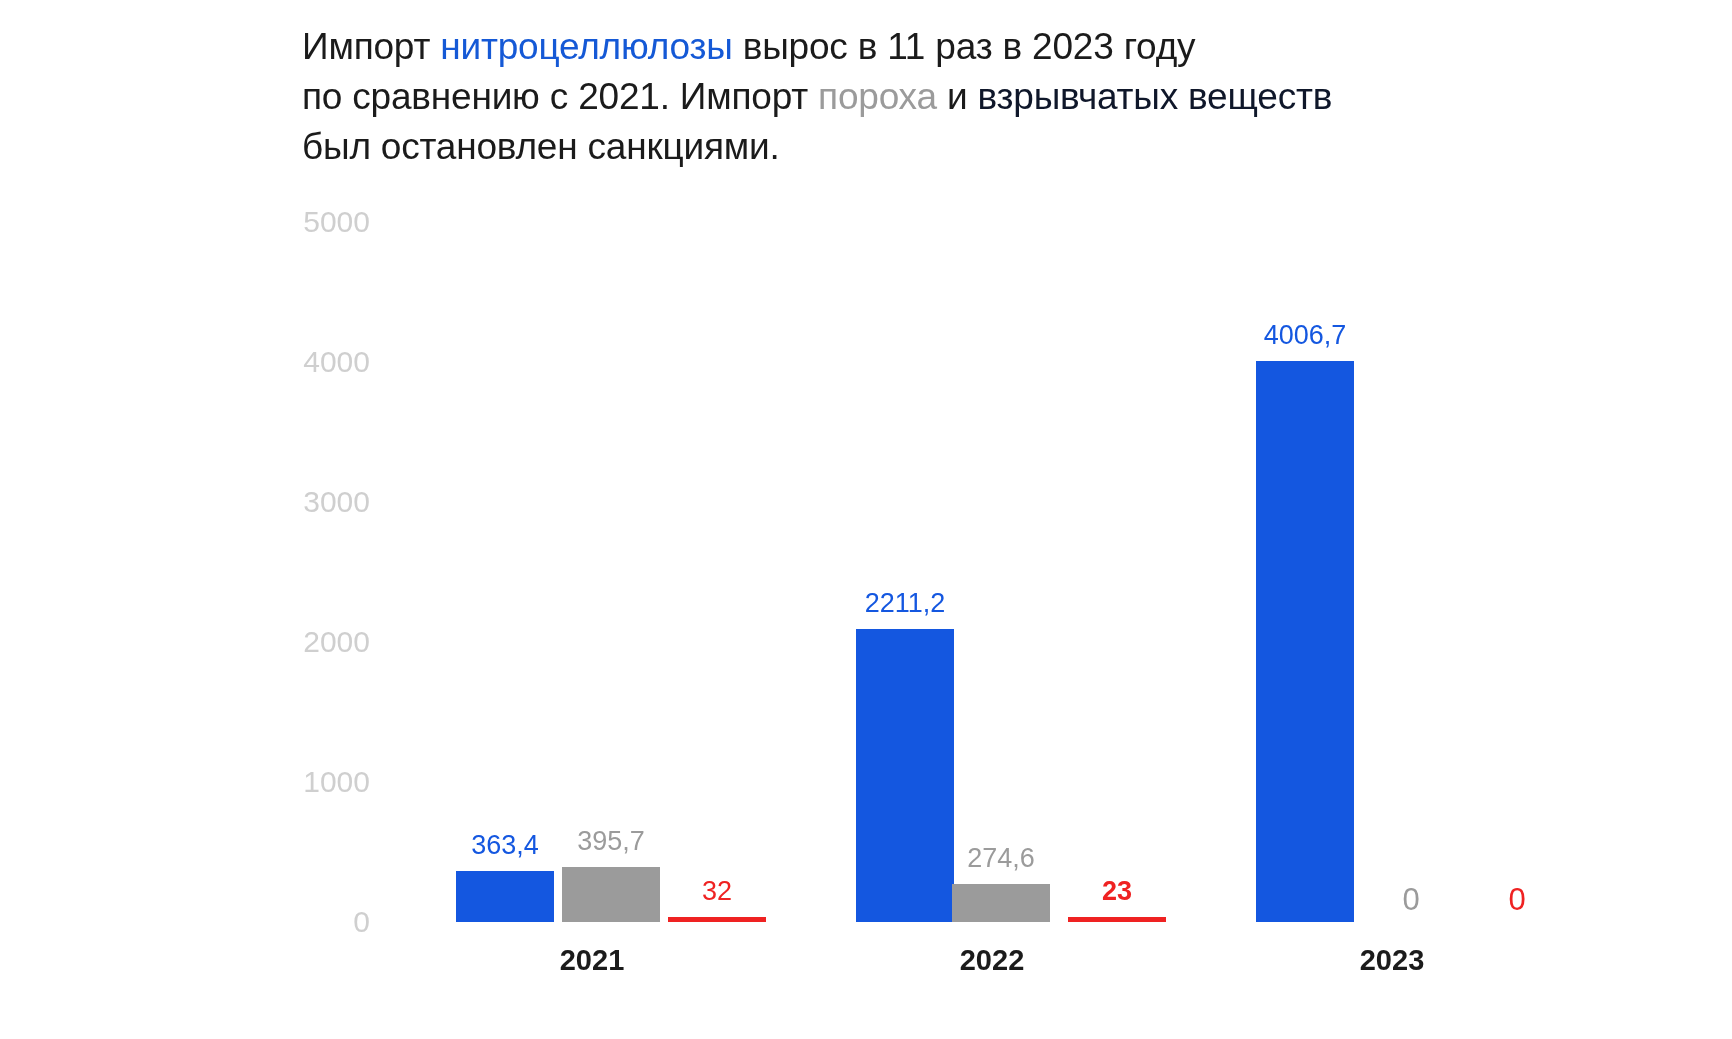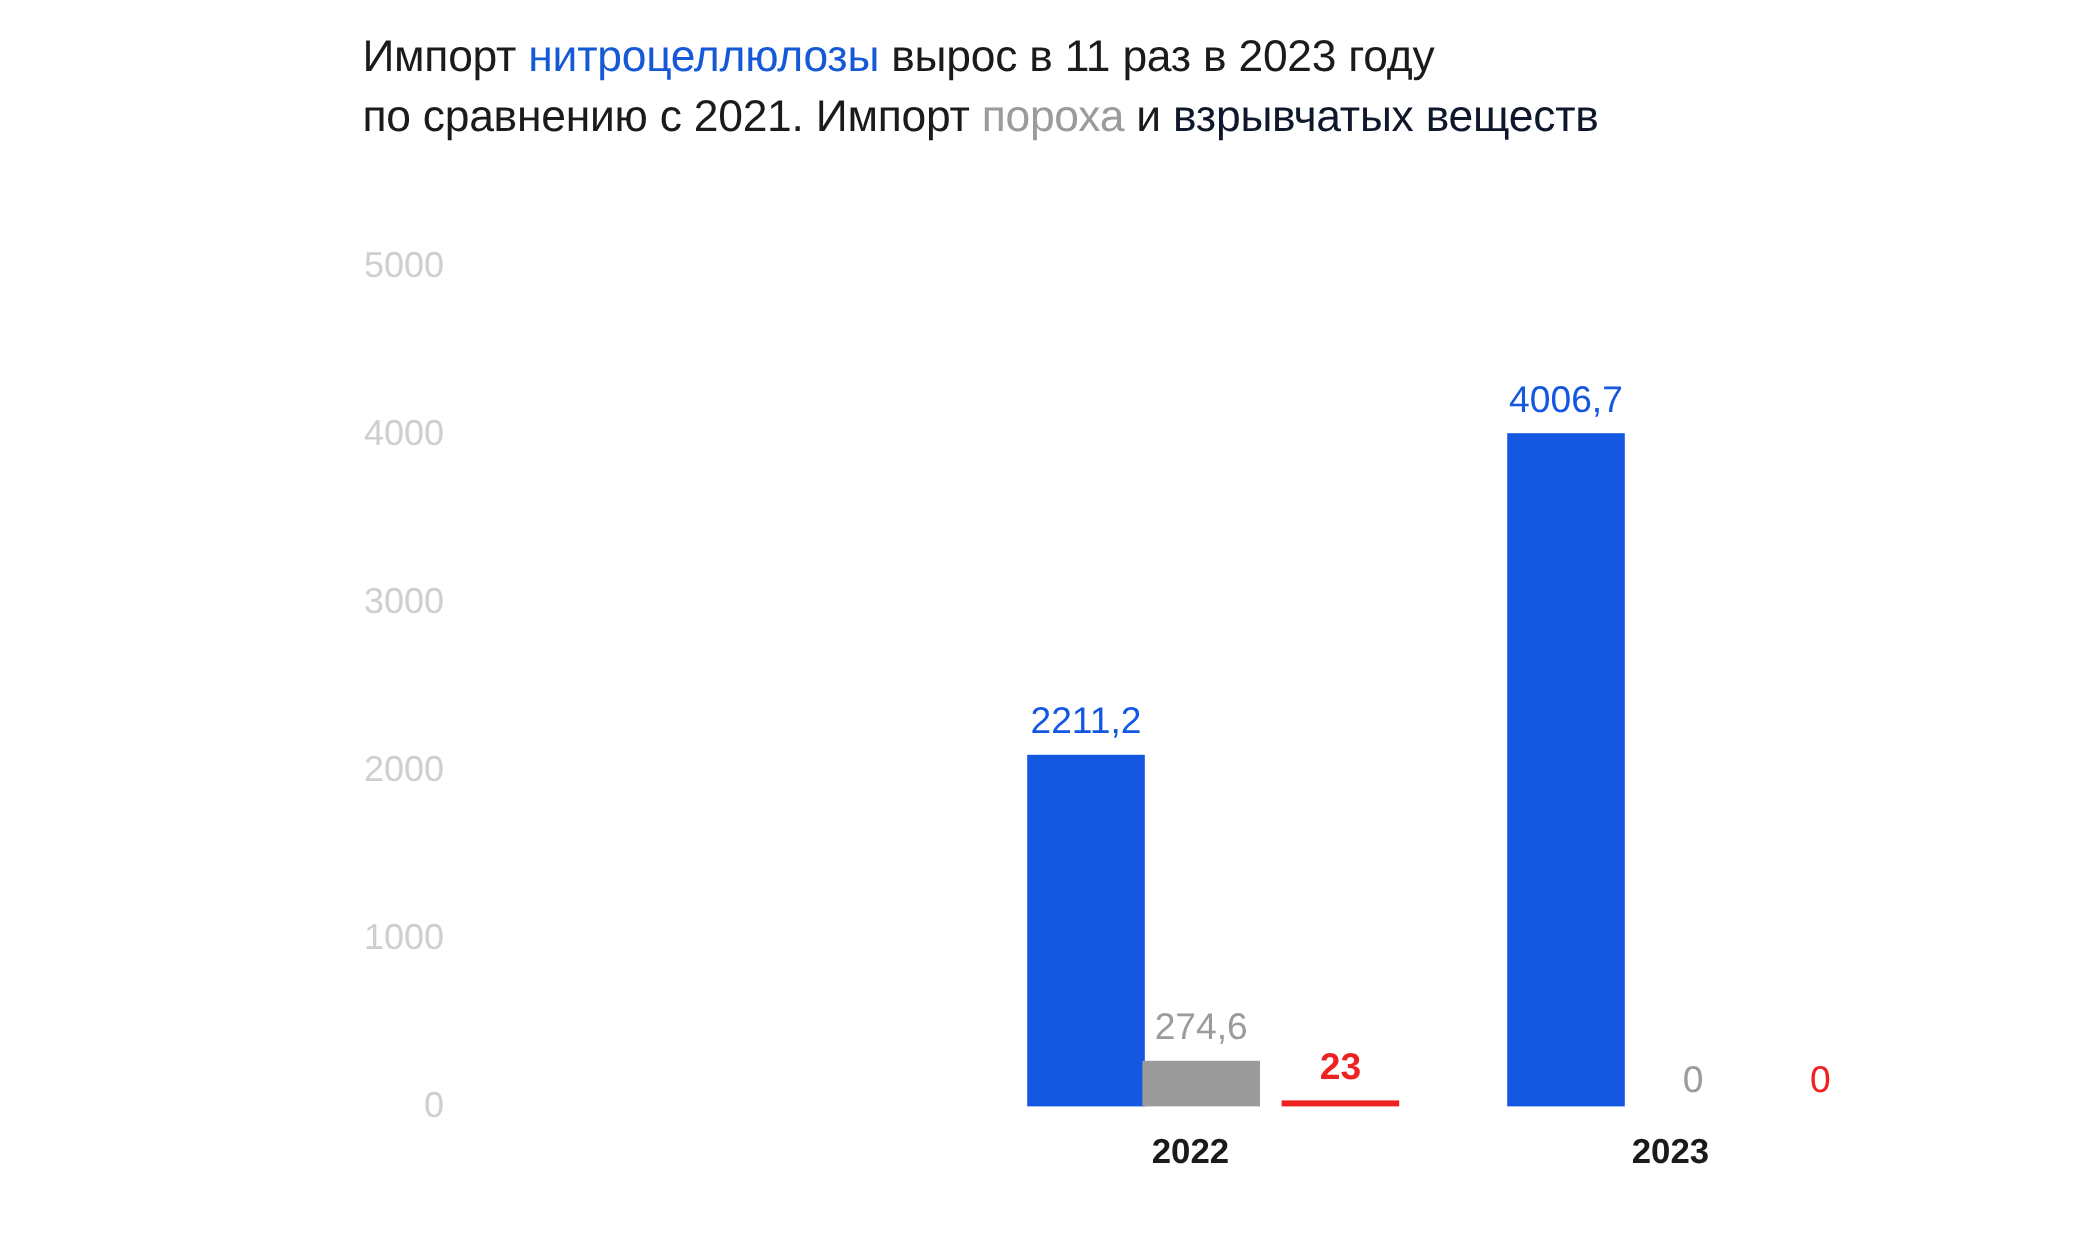--- a/index.html
+++ b/index.html
@@ -95,21 +95,21 @@
   .bar-blue { background: #1457e0; }
   .bar-gray { background: #9b9b9b; }
   .bar-red  { background: #ef2222; }
 
   .bar-label {
     position: absolute;
     bottom: 100%;
     left: 50%;
     transform: translateX(-50%);
     margin-bottom: 10px;
-    font-size: 31px;
+    font-size: 27px;
     white-space: nowrap;
   }
   .lbl-blue { color: #1457e0; }
   .lbl-gray { color: #9b9b9b; }
   .lbl-red  { color: #ef2222; }
 
   .zero-label {
     position: absolute;
     bottom: 4px;
     left: 50%;
@@ -131,36 +131,49 @@
   }
 </style>
 </head>
 <body>
 
 <div class="page">
 
   <div class="title">
     <span>Импорт </span><span class="t-blue">нитроцеллюлозы</span><span> вырос в 11 раз в 2023 году</span><br>
     <span>по сравнению с 2021. Импорт </span><span class="t-gray">пороха</span><span> и </span><span class="t-red">взрывчатых веществ</span><br>
+    <span>был остановлен санкциями.</span>
   </div>
 
   <div class="chart">
 
     <div class="ylabels">
       <div class="ylabel" style="top:22px">5000</div>
       <div class="ylabel" style="top:162px">4000</div>
       <div class="ylabel" style="top:302px">3000</div>
       <div class="ylabel" style="top:442px">2000</div>
       <div class="ylabel" style="top:582px">1000</div>
       <div class="ylabel" style="top:722px">0</div>
     </div>
 
     <div class="plot" style="height:700px;">
       <div class="groups">
 
+        <div class="group" style="left:40px; width:320px;">
+          <div class="bar bar-blue" style="left:24px;  width:98px;  height:51px;">
+            <span class="bar-label lbl-blue">363,4</span>
+          </div>
+          <div class="bar bar-gray" style="left:130px; width:98px;  height:55px;">
+            <span class="bar-label lbl-gray">395,7</span>
+          </div>
+          <div class="bar bar-red" style="left:236px; width:98px;  height:5px;">
+            <span class="bar-label lbl-red">32</span>
+          </div>
+          <div class="xlabel">2021</div>
+        </div>
 
         <div class="group" style="left:440px; width:320px;">
           <div class="bar bar-blue" style="left:24px;  width:98px;  height:293px;">
             <span class="bar-label lbl-blue">2211,2</span>
           </div>
           <div class="bar bar-gray" style="left:120px; width:98px;  height:38px;">
             <span class="bar-label lbl-gray">274,6</span>
           </div>
           <div class="bar bar-red" style="left:236px; width:98px;  height:5px;font-weight:bold;">
             <span class="bar-label lbl-red">23</span>

